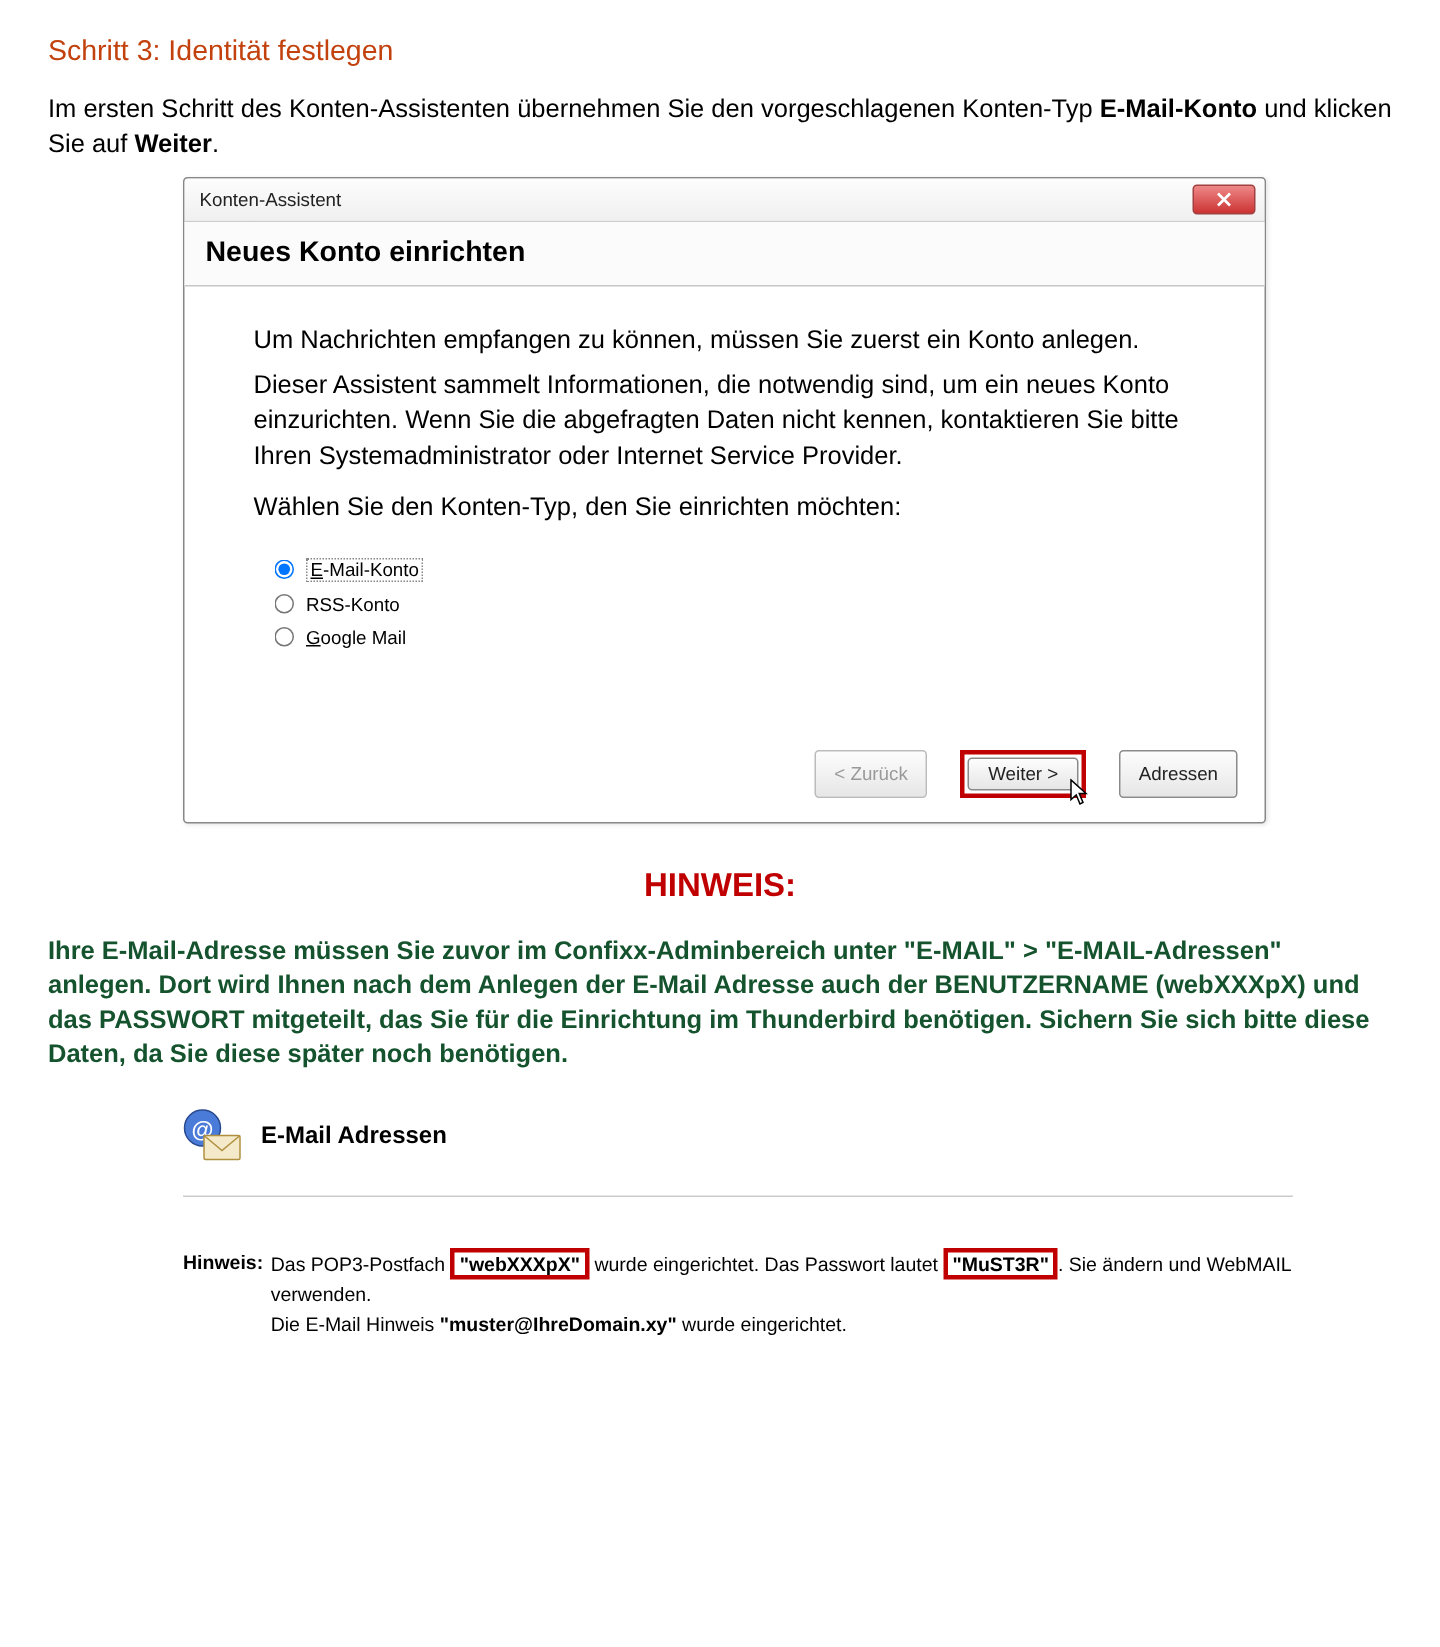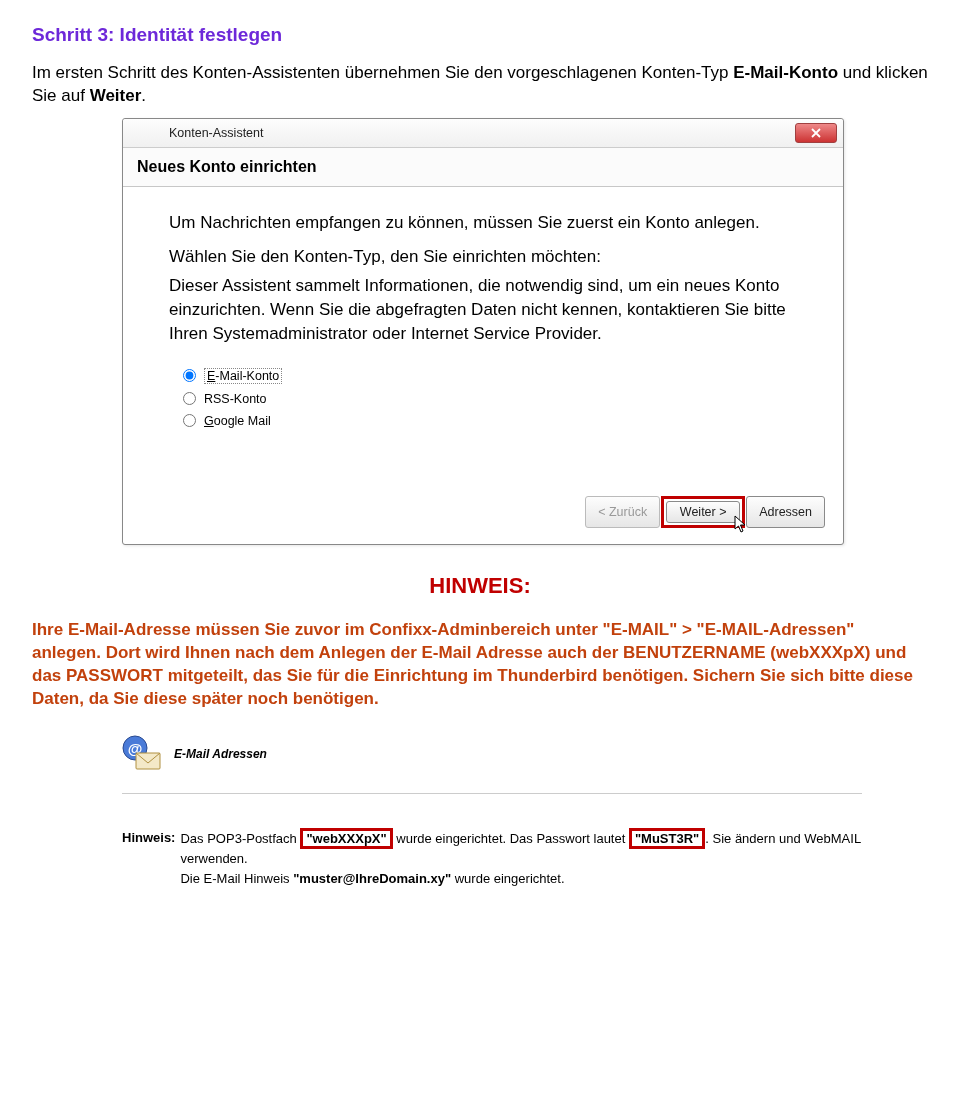--- a/index.html
+++ b/index.html
@@ -5,23 +5,23 @@
   body {
     margin: 0;
     padding: 24px 32px;
     font-family: Verdana, Geneva, sans-serif;
     background: #fff;
     color: #000;
     width: 960px;
     box-sizing: border-box;
   }
   .heading {
-    color: #6d28d9;
+    color: #c2410c;
     font-size: 19px;
-    font-weight: bold;
+    font-weight: normal;
     margin-bottom: 16px;
   }
   .intro-text {
     font-size: 17px;
     line-height: 1.35;
     margin-bottom: 10px;
   }
   .intro-text .bold { font-weight: bold; }
   
   .dialog {
@@ -36,34 +36,34 @@
   }
   .dlg-titlebar {
     display: flex;
     align-items: center;
     justify-content: space-between;
     padding: 4px 6px 4px 10px;
     border-bottom: 1px solid #ccc;
     background: linear-gradient(#fdfdfd,#f0f0f0);
     border-radius: 3px 3px 0 0;
   }
-  .dlg-title { font-size: 12.5px; color: #222; margin-left: 36px; }
+  .dlg-title { font-size: 12.5px; color: #222; }
   .close-btn {
     width: 40px; height: 18px;
     border: 1px solid #a04040;
     border-radius: 3px;
     background: linear-gradient(#e88,#c33);
     display: flex; align-items: center; justify-content: center;
     color: #fff; font-size: 10px; font-weight: bold;
   }
   .close-btn svg { width: 10px; height: 10px; }
   .dlg-header {
     padding: 10px 16px 10px 14px;
     font-weight: bold;
-    font-size: 16px;
+    font-size: 19px;
     border-bottom: 1px solid #c7c7c7;
     background: #fbfbfb;
   }
   .dlg-body {
     padding: 24px 36px 14px 46px;
   }
   .dlg-body .instr { margin-bottom: 6px; line-height: 1.4; font-size: 17px; }
   .dlg-body .instr.mt { margin-top: 10px; }
   .radio-list { margin: 18px 0 40px 14px; }
   .radio-item {
@@ -75,21 +75,21 @@
   }
   .radio-item input { margin: 0; }
   .radio-item.selected .rlabel {
     border: 1px dotted #888;
     padding: 0 2px;
   }
   .rlabel u { text-decoration: underline; }
   .dlg-footer {
     display: flex;
     justify-content: flex-end;
-    gap: 1px;
+    gap: 22px;
     padding: 10px 18px 16px 18px;
   }
   .btn {
     min-width: 74px;
     padding: 3px 12px;
     border: 1px solid #8a8a8a;
     border-radius: 3px;
     background: linear-gradient(#fdfdfd,#e6e6e6);
     font-size: 12.5px;
     font-family: inherit;
@@ -114,21 +114,21 @@
   
   .hinweis-heading {
     color: #c00000;
     font-size: 22px;
     font-weight: bold;
     text-align: center;
     margin: 28px 0 20px 0;
     font-family: Verdana, sans-serif;
   }
   .hinweis-text {
-    color: #c2410c;
+    color: #14532d;
     font-size: 17px;
     font-weight: bold;
     line-height: 1.35;
     font-family: Verdana, sans-serif;
     margin-bottom: 18px;
   }
 
   
   .panel {
     margin: 4px 0 0 90px;
@@ -139,21 +139,21 @@
     display: flex;
     align-items: center;
     gap: 10px;
     padding: 6px 0 14px 0;
   }
   .mail-icon {
     width: 42px; height: 38px;
     display:flex; align-items:center; justify-content:center;
   }
   .panel-header .ptxt {
-    font-size: 12px; font-weight: bold; font-style: italic;
+    font-size: 16px; font-weight: bold;
   }
   .panel-divider { height:1px; background:#ccc; margin: 6px 0 34px 0; }
   .hint-row {
     display: flex;
     align-items: flex-start;
     gap: 4px;
     font-size: 13px;
     line-height: 1.5;
   }
   .hint-row .hlabel { font-weight: bold; white-space: nowrap; padding-right:1px;}
@@ -181,22 +181,22 @@
     <span class="dlg-title">Konten-Assistent</span>
     <div class="close-btn">
       <svg viewBox="0 0 10 10">
           <path d="M1 1 L9 9 M9 1 L1 9" stroke="#fff" stroke-width="1.8" fill="none"></path>
         </svg>
     </div>
   </div>
   <div class="dlg-header">Neues Konto einrichten</div>
   <div class="dlg-body">
     <div class="instr">Um Nachrichten empfangen zu können, müssen Sie zuerst ein Konto anlegen.</div>
+    <div class="instr">Dieser Assistent sammelt Informationen, die notwendig sind, um ein neues Konto einzurichten. Wenn Sie die abgefragten Daten nicht kennen, kontaktieren Sie bitte Ihren Systemadministrator oder Internet Service Provider.</div>
     <div class="instr mt">Wählen Sie den Konten-Typ, den Sie einrichten möchten:</div>
-    <div class="instr">Dieser Assistent sammelt Informationen, die notwendig sind, um ein neues Konto einzurichten. Wenn Sie die abgefragten Daten nicht kennen, kontaktieren Sie bitte Ihren Systemadministrator oder Internet Service Provider.</div>
 
     <div class="radio-list">
       <label class="radio-item selected">
         <input type="radio" name="kt" checked="" style="">
         <span class="rlabel"><span></span><u>E</u><span>-Mail-Konto</span></span>
       </label>
       <label class="radio-item">
         <input type="radio" name="kt" style="">
         <span class="rlabel"><span>RSS-Konto</span></span>
       </label>

